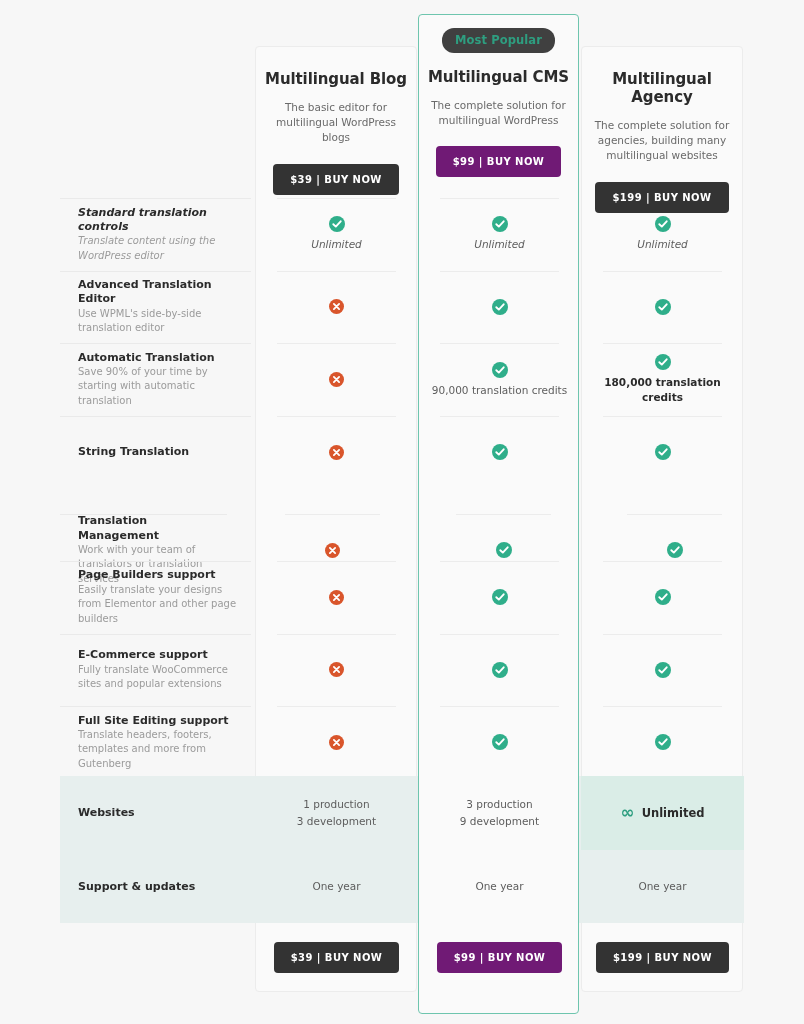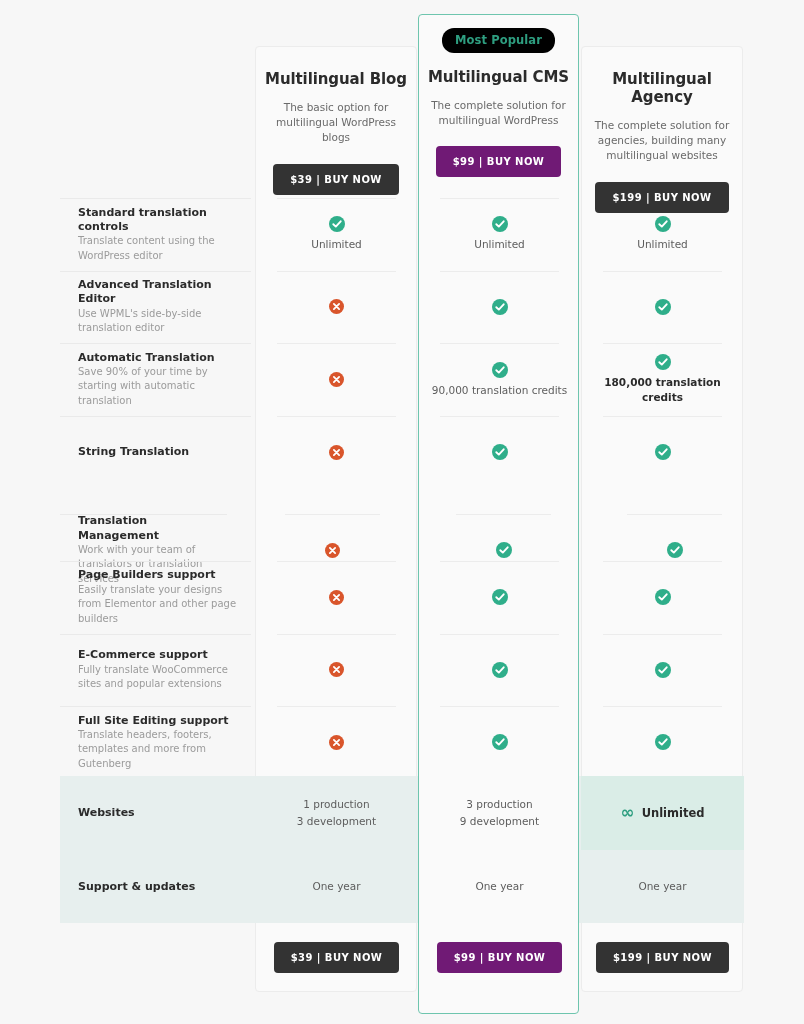--- a/index.html
+++ b/index.html
@@ -49,21 +49,21 @@
     z-index: 6;
     width: 162px;
     text-align: center;
   }
   .plan-header.blog   { left: 255px; top: 60px; }
   .plan-header.cms    { left: 418px; top: 28px; width: 161px; }
   .plan-header.agency { left: 581px; top: 60px; }
 
   .badge {
     display: inline-block;
-    background: #000000;
+    background: #404040;
     color: #2e9e80;
     font-size: 11.5px;
     font-weight: bold;
     padding: 5px 13px 6px;
     border-radius: 12px;
     letter-spacing: 0.1px;
   }
 
   .plan-name {
     font-size: 15px;
@@ -245,39 +245,39 @@
 
   <div class="card blog"></div>
   <div class="card agency"></div>
   <div class="card cms"></div>
 
   <div class="hl-band"></div>
   <div class="hl-agency"></div>
 
   <div class="plan-header blog">
     <div class="plan-name">Multilingual Blog</div>
-    <div class="plan-desc">The basic option for multilingual WordPress blogs</div>
+    <div class="plan-desc">The basic editor for multilingual WordPress blogs</div>
     <button class="buy-btn">$39 | BUY NOW</button>
   </div>
 
   <div class="plan-header cms">
     <div class="badge">Most Popular</div>
     <div class="plan-name">Multilingual CMS</div>
     <div class="plan-desc">The complete solution for multilingual WordPress</div>
     <button class="buy-btn accent">$99 | BUY NOW</button>
   </div>
 
   <div class="plan-header agency">
     <div class="plan-name">Multilingual Agency</div>
     <div class="plan-desc">The complete solution for agencies, building many multilingual websites</div>
     <button class="buy-btn">$199 | BUY NOW</button>
   </div>
 
   <div class="rows" id="rows">
-      <div class="row" style="top: 198px; height: 72.6px;">
+      <div class="row" style="top: 198px; height: 72.6px; font-style: italic;">
         <div class="cell-feature">
           <div class="feature-title">Standard translation controls</div>
           <div class="feature-sub">Translate content using the WordPress editor</div>
         </div>
         <div class="cell-val">
           <span class="ico">
             <svg width="16" height="16" viewBox="0 0 16 16">
               <circle cx="8" cy="8" r="8" fill="#2fae8a"></circle>
               <path d="M4.3 8.2 L6.8 10.6 L11.7 5.3" stroke="#ffffff" stroke-width="1.9" fill="none" stroke-linecap="round" stroke-linejoin="round"></path>
             </svg>

